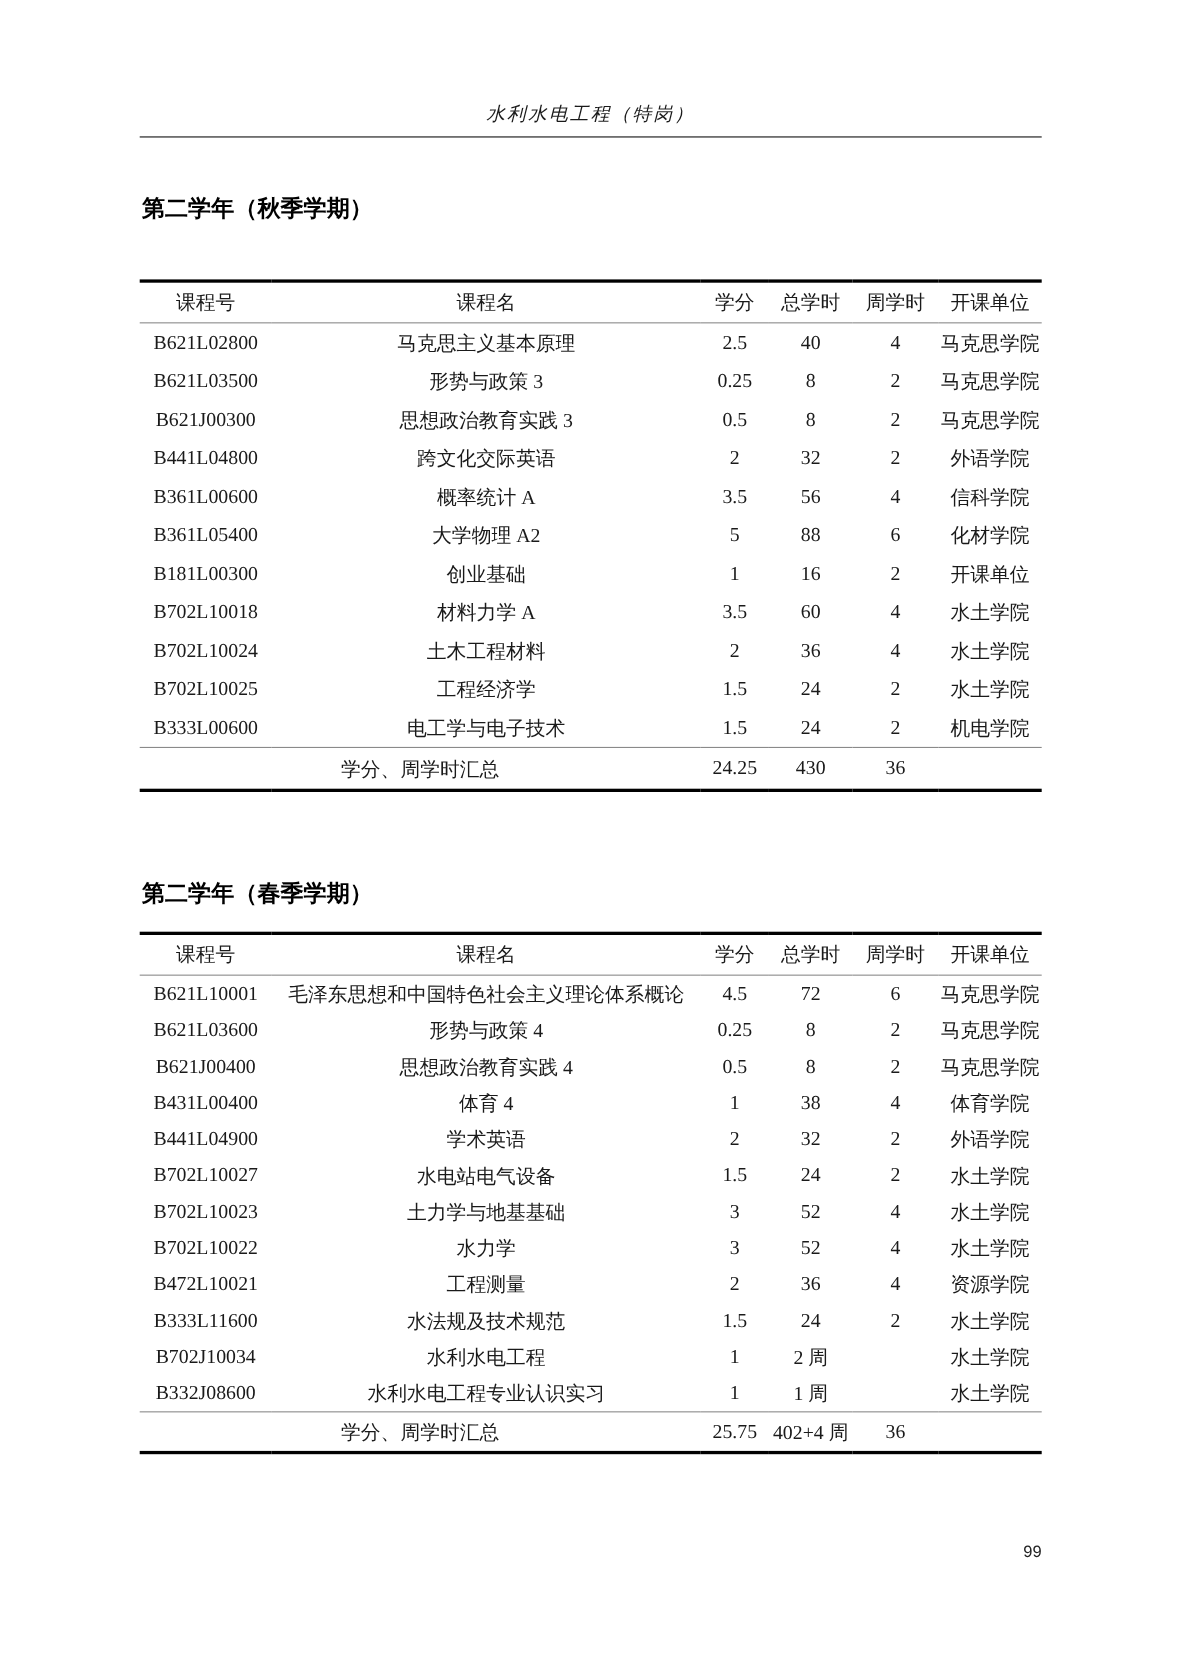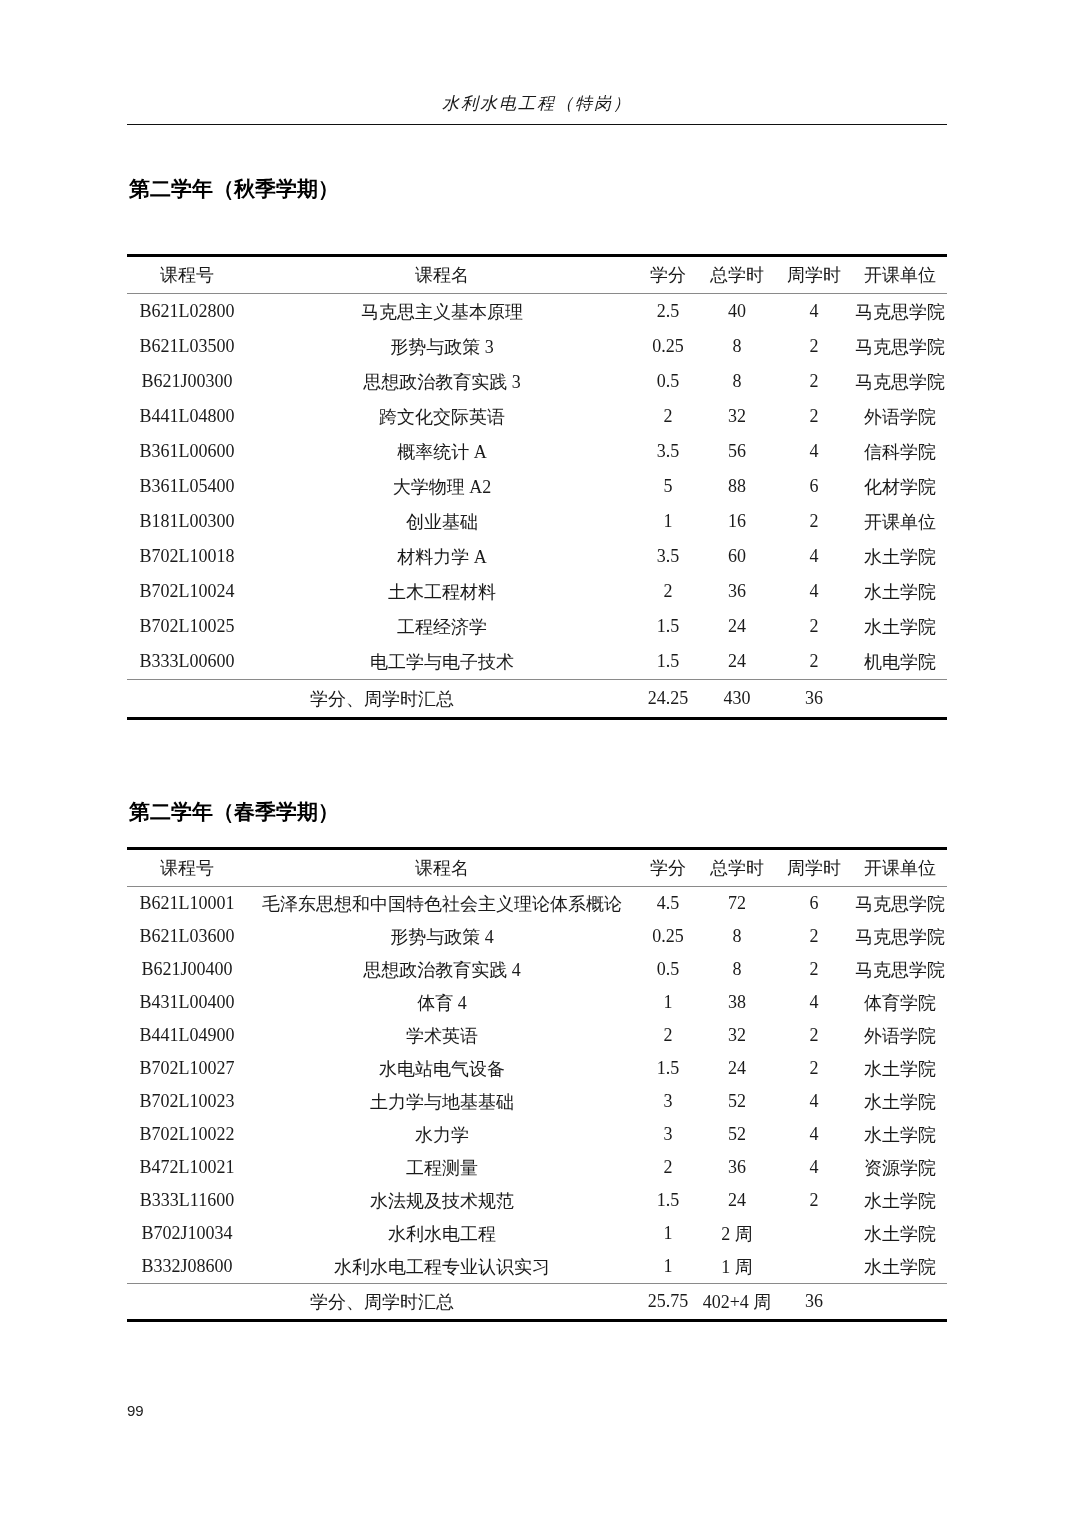--- a/index.html
+++ b/index.html
@@ -61,21 +61,21 @@
   .tbl1 tfoot td{height:37px;}
   .tbl2 tfoot td{height:35px;}
   .col-id{width:120px;}
   .col-name{width:390px;}
   .col-credit{width:62px;}
   .col-total{width:76px;}
   .col-weekly{width:78px;}
   .col-unit{width:94px;}
   .page-number{
     position:absolute;left:127px;top:1402px;width:820px;
-    text-align:left;
+    text-align:right;
     font-family:"Liberation Sans","DejaVu Sans",sans-serif;
     font-size:15px;
     color:#222;
   }
 </style>
 </head>
 <body>
 
 <div class="page">
 

